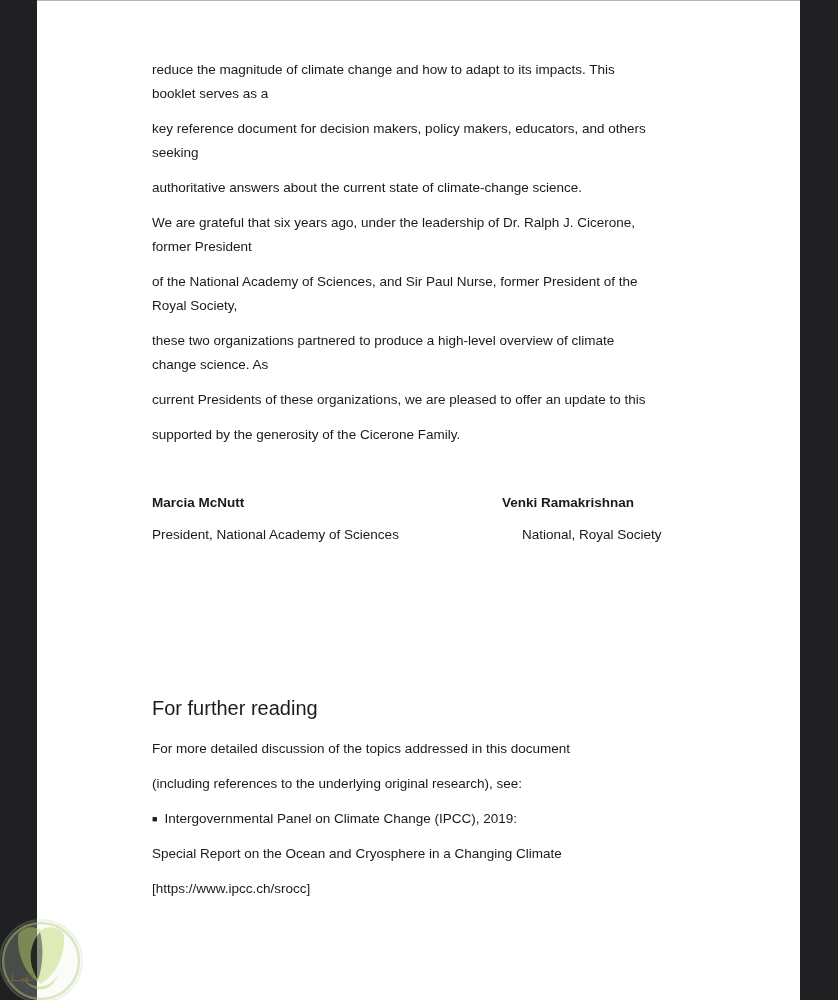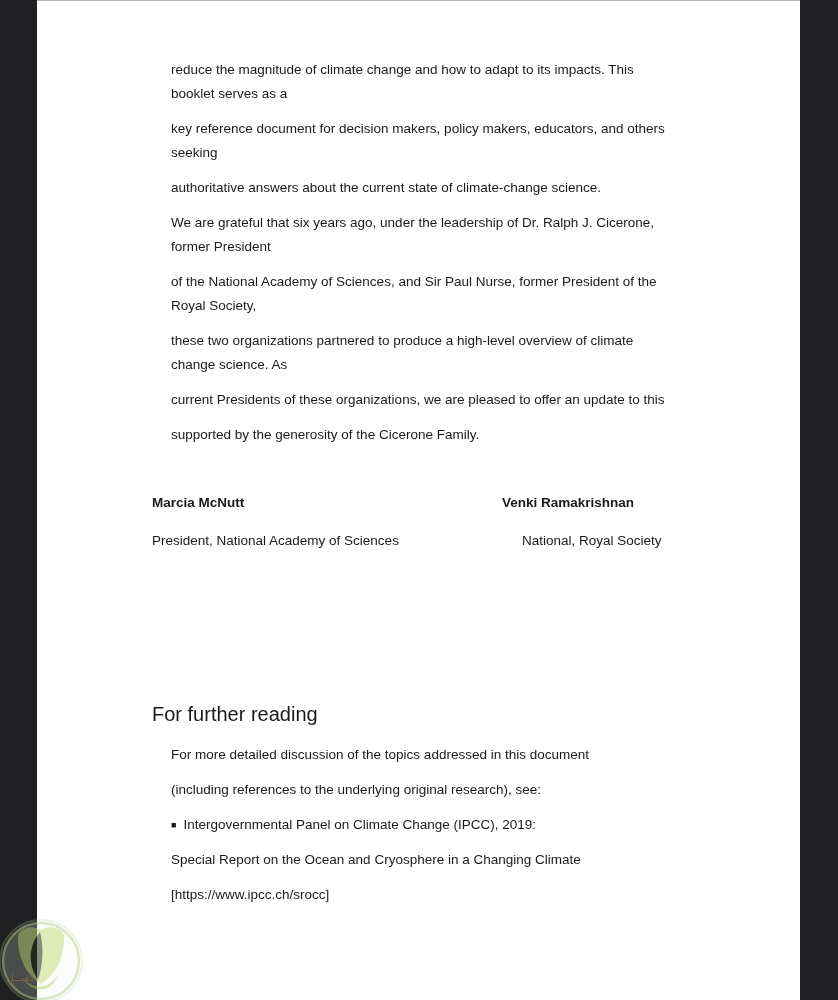--- a/index.html
+++ b/index.html
@@ -8,24 +8,24 @@
     background:#ffffff;overflow:hidden;
     font-family:"Liberation Sans",sans-serif;color:#1a1a1a;
   }
   .letterbox{position:absolute;top:0;height:100%;background:#202022;z-index:1;}
   .letterbox.left{left:0;width:37px;}
   .letterbox.right{right:0;width:38px;}
   .topline{position:absolute;top:0;left:37px;width:763px;height:1px;background:rgba(90,90,90,.45);z-index:2;}
 
   .content{position:absolute;left:152px;top:58px;width:560px;font-size:13.5px;line-height:24px;z-index:0;}
   .para{margin:0 0 11px 0;}
-  .line{white-space:nowrap;height:24px;margin-left:19px;}
+  .line{white-space:nowrap;height:24px;}
 
   .sig-names{position:relative;margin-top:44px;height:24px;font-weight:bold;}
-  .sig-titles{position:relative;margin-top:14px;height:24px;}
+  .sig-titles{position:relative;margin-top:8px;height:24px;}
   .sig-right-name{position:absolute;left:350px;top:0;white-space:nowrap;}
   .sig-right-title{position:absolute;left:370px;top:0;white-space:nowrap;}
 
   .fr-heading{margin-top:149px;margin-bottom:17px;font-size:20px;line-height:24px;white-space:nowrap;}
   .bullet{display:inline-block;font-size:9px;margin-right:7px;transform:translateY(-1px);}
 
   .watermark{position:absolute;left:-2px;top:917px;width:88px;height:88px;z-index:3;opacity:.55;}
   .watermark text{font-family:"DejaVu Sans",sans-serif;}
 </style>
 </head>

